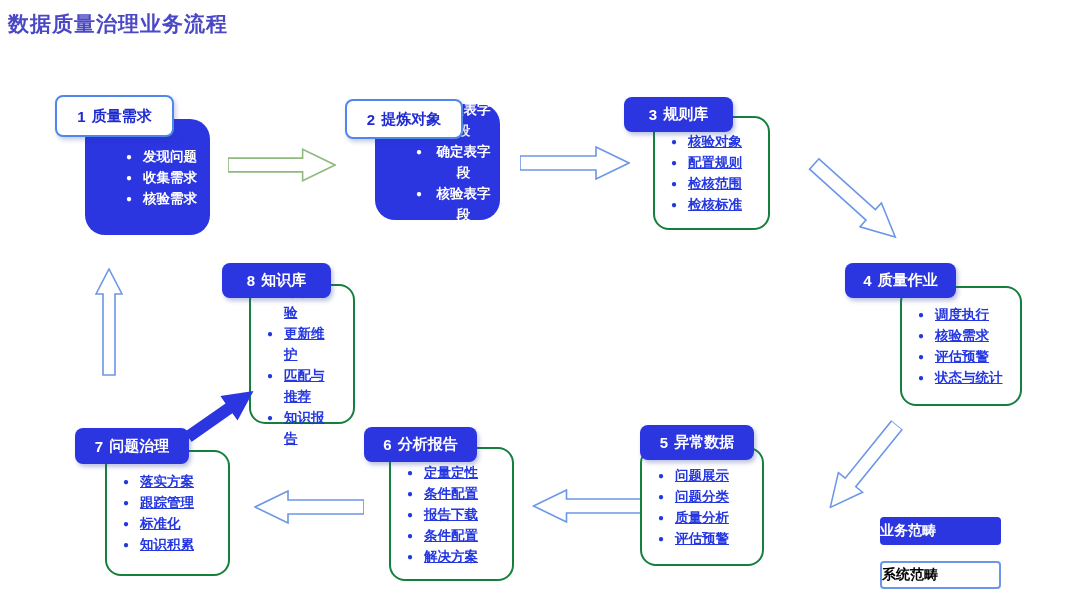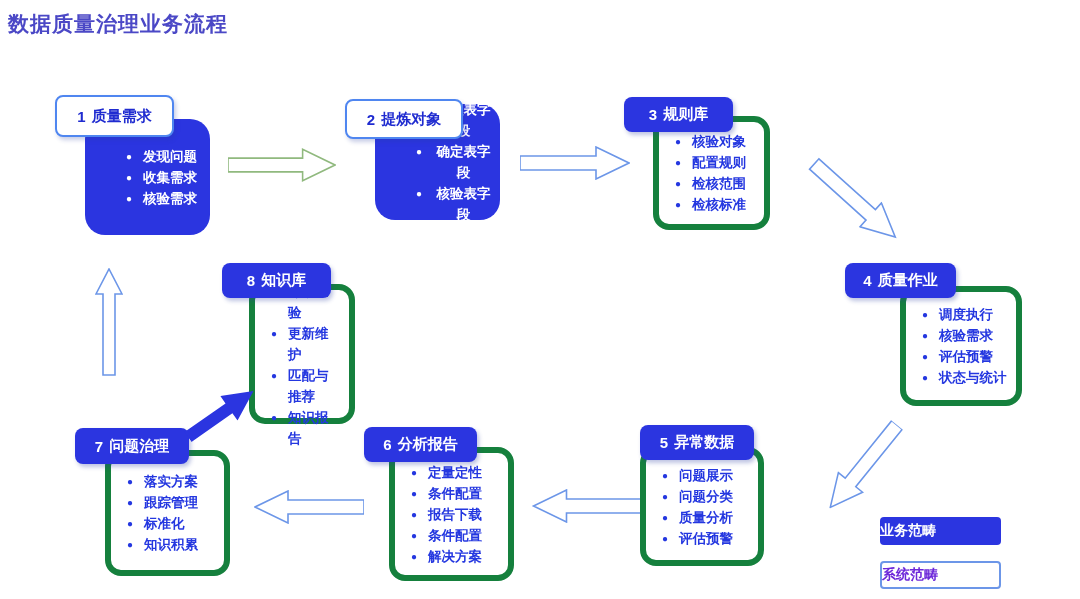--- a/index.html
+++ b/index.html
@@ -22,39 +22,39 @@
   }
   .chip.filled{
     background:#2B35E0;color:#ffffff;
     box-shadow:2px 3px 4px rgba(40,60,160,0.3);
   }
   
   .card{
     position:absolute;z-index:1;display:flex;align-items:center;box-sizing:border-box;
   }
   .card.filled{background:#2B35E0;color:#ffffff;border-radius:20px;}
-  .card.outline{background:#ffffff;border:6px solid #15803d;color:#2437E0;border-radius:16px;}
+  .card.outline{background:#ffffff;border:2px solid #15803d;color:#2437E0;border-radius:16px;text-decoration:underline;}
   .card ul{list-style:none;margin:0;padding:0;}
   .card li{
     position:relative;padding-left:17px;font-size:13.5px;line-height:21px;font-weight:bold;
   }
   .card li::before{content:"●";position:absolute;left:0;top:0;font-size:10px;}
   .card.filled ul{padding-left:41px;padding-right:6px;}
   .card.outline ul{padding-left:16px;padding-right:6px;}
   #step-8-card ul{padding-right:16px;}
   
   .arrow{position:absolute;z-index:0;}
   .arrow svg{display:block;width:100%;height:100%;}
   
   .legend-box{
     position:absolute;display:flex;align-items:center;justify-content:flex-start;
     font-size:14px;font-weight:bold;border-radius:4px;box-sizing:border-box;
   }
   .legend-box.filled{background:#2B35E0;color:#ffffff;}
-  .legend-box.outline{background:#ffffff;border:2px solid #6C96E8;color:#6d28d9;}
+  .legend-box.outline{background:#ffffff;border:2px solid #6C96E8;color:#000000;}
 
   
   #step-1-label{left:55px;top:95px;width:115px;height:38px;}
   #step-1-card {left:85px;top:119px;width:125px;height:116px;}
   #step-2-label{left:345px;top:99px;width:114px;height:36px;}
   #step-2-card {left:375px;top:104px;width:125px;height:116px;text-align:center;}
   #step-3-label{left:624px;top:97px;width:109px;height:35px;}
   #step-3-card {left:653px;top:116px;width:117px;height:114px;}
   #step-4-label{left:845px;top:263px;width:111px;height:35px;}
   #step-4-card {left:900px;top:286px;width:122px;height:120px;}

